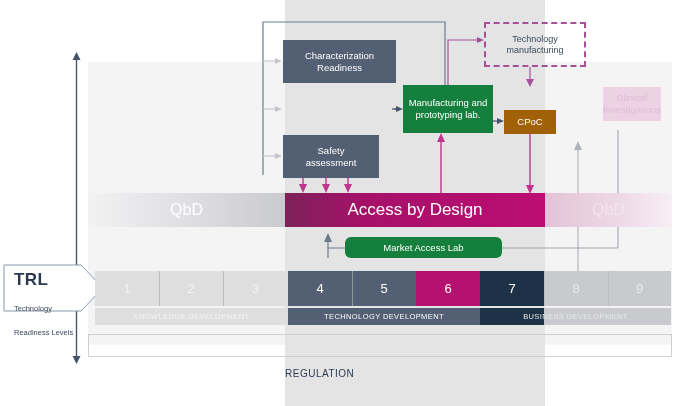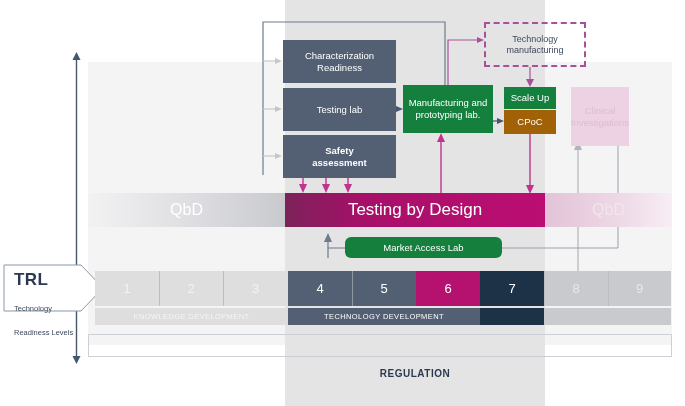--- a/index.html
+++ b/index.html
@@ -28,25 +28,25 @@
   
   .box{position:absolute;display:flex;align-items:center;justify-content:center;
     text-align:center;color:#ffffff;font-size:9.5px;line-height:12px;box-sizing:border-box;}
   .box-slate{background:#535f73;}
   .box-navy{background:#15803d;}
   .box-magenta{background:#a16207;}
   .box-pinkpale{background:#ecd2e2;color:#e0bcd4;}
 
   #box-charac{left:283px;top:40px;width:113px;height:43px;}
   #box-testing{left:283px;top:88px;width:113px;height:43px;}
-  #box-safety{left:283px;top:135px;width:113px;height:43px;font-weight:bold;}
+  #box-safety{left:283px;top:135px;width:96px;height:43px;}
   #box-manuf{left:403px;top:85px;width:90px;height:48px;}
   #box-scaleup{left:504px;top:87px;width:52px;height:22px;}
   #box-cpoc{left:504px;top:110px;width:52px;height:24px;}
-  #box-clinical{left:526px;top:87px;width:58px;height:59px;margin-left:45px;}
+  #box-clinical{left:558px;top:87px;width:58px;height:34px;margin-left:45px;}
   #box-market{left:345px;top:237px;width:157px;height:21px;border-radius:6px;}
 
   
   #box-industrial{position:absolute;left:484px;top:22px;width:102px;height:45px;
     border:2px dashed #a8519a;box-sizing:border-box;display:flex;align-items:center;
     justify-content:center;text-align:center;color:#3d4a5c;font-size:9px;line-height:11px;}
 
   
   #qbd-band{position:absolute;left:88px;top:193px;width:584px;height:34px;}
   .qbd-seg{position:absolute;top:0;height:34px;display:flex;align-items:center;
@@ -74,22 +74,22 @@
   .phase{position:absolute;top:0;height:17px;display:flex;align-items:center;
     justify-content:center;font-size:7.5px;letter-spacing:.4px;box-sizing:border-box;}
   .ph-know{background:#dededf;color:#f5f5f6;}
   .ph-tech{background:#535f73;color:#ffffff;}
   .ph-bus{background:#1d3247;color:#ffffff;}
   .ph-bus2{background:#c9cace;color:#eaeaec;}
 
   
   #reg-frame{position:absolute;left:88px;top:334px;width:584px;height:23px;
     border:1px solid #cbd0d6;box-sizing:border-box;}
-  #reg-label{position:absolute;left:285px;top:368px;width:260px;text-align:center;
-    color:#2b3a52;font-size:10px;font-weight:bold;letter-spacing:.5px;}
+  #reg-label{position:absolute;left:285px;top:368px;width:260px;
+    color:#2b3a52;font-size:10px;font-weight:normal;letter-spacing:.5px;}
 
   svg.ov{position:absolute;left:0;top:0;width:685px;height:406px;pointer-events:none;}
 </style>
 </head>
 <body>
 
 <div id="stage">
 
   <div class="panel" id="panel-light-left"></div>
   <div class="panel" id="panel-mid-dark"></div>
@@ -167,23 +167,20 @@
     <path d="M502 248 L618 248 L618 130" stroke="#9aa2ad" stroke-width="1" fill="none"></path>
 
   </svg>
 
   <div class="box box-slate" id="box-charac">
     <span>
       <span>Characterization</span><br><span>Readiness</span>
     </span>
   </div>
 
-  <div class="box box-slate" id="box-testing">
-    <span>Testing lab</span>
-  </div>
 
   <div class="box box-slate" id="box-safety">
     <span>
       <span>Safety</span><br><span>assessment</span>
     </span>
   </div>
 
   <div class="box box-navy" id="box-manuf">
     <span>
       <span>Manufacturing and</span><br><span>prototyping lab.</span>
@@ -195,35 +192,32 @@
       <span>Technology</span><br><span>manufacturing</span>
     </span>
   </div>
 
   <div class="box box-pinkpale" id="box-clinical">
     <span>
       <span>Clinical</span><br><span>Investigations</span>
     </span>
   </div>
 
-  <div class="box box-navy" id="box-scaleup">
-    <span>Scale Up</span>
-  </div>
 
   <div class="box box-magenta" id="box-cpoc">
     <span>CPoC</span>
   </div>
 
   <div class="box box-navy" id="box-market">
     <span>Market Access Lab</span>
   </div>
 
   <div id="qbd-band">
     <div class="qbd-seg" id="qbd-left">QbD</div>
-    <div class="qbd-seg" id="qbd-center">Testing by Design</div>
+    <div class="qbd-seg" id="qbd-center">Access by Design</div>
     <div class="qbd-seg" id="qbd-right">QbD</div>
   </div>
 
   <div id="trl-row">
     <div class="trl-cell trl-grey" style="left:0px;width:64px;">1</div>
     <div class="trl-cell trl-grey" style="left:64px;width:64px;">2</div>
     <div class="trl-cell trl-grey" style="left:128px;width:65px;">3</div>
     <div class="trl-cell trl-slate" style="left:193px;width:64px;">4</div>
     <div class="trl-cell trl-slate" style="left:257px;width:64px;">5</div>
     <div class="trl-cell trl-magenta" style="left:321px;width:64px;">6</div>
@@ -235,18 +229,19 @@
     <div class="trl-div" style="left:257px;background:#90989f;"></div>
     <div class="trl-div" style="left:449px;"></div>
     <div class="trl-div" style="left:513px;"></div>
   </div>
 
   <div id="phase-row">
     <div class="phase ph-know" style="left:0px;width:193px;">KNOWLEDGE DEVELOPMENT</div>
     <div class="phase ph-tech" style="left:193px;width:192px;">TECHNOLOGY DEVELOPMENT</div>
     <div class="phase ph-bus" style="left:385px;width:64px;"></div>
     <div class="phase ph-bus2" style="left:449px;width:127px;"></div>
+    <div class="phase" style="left:385px;width:191px;color:#e8e8ea;background:transparent;">BUSINESS DEVELOPMENT</div>
   </div>
 
   <div id="reg-frame"></div>
   <div id="reg-label">REGULATION</div>
 
 </div>
 
 </body></html>

